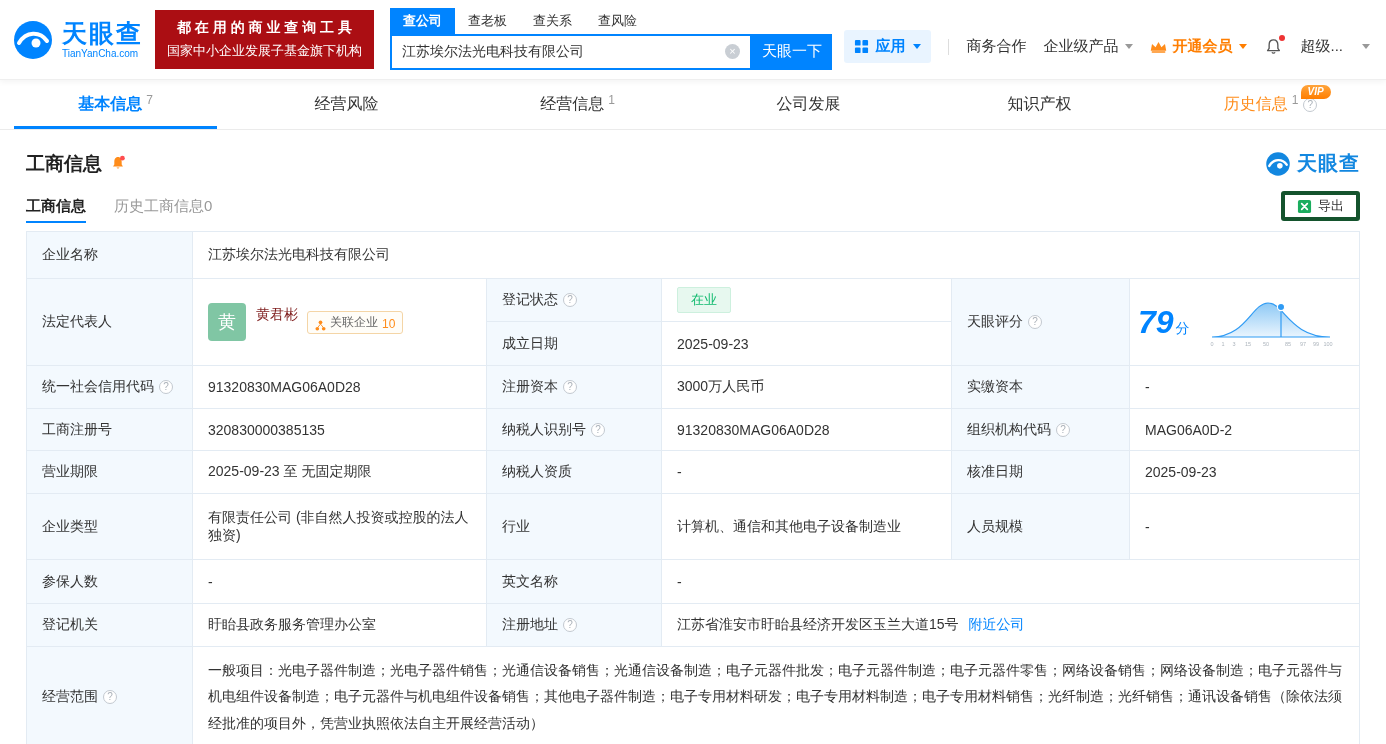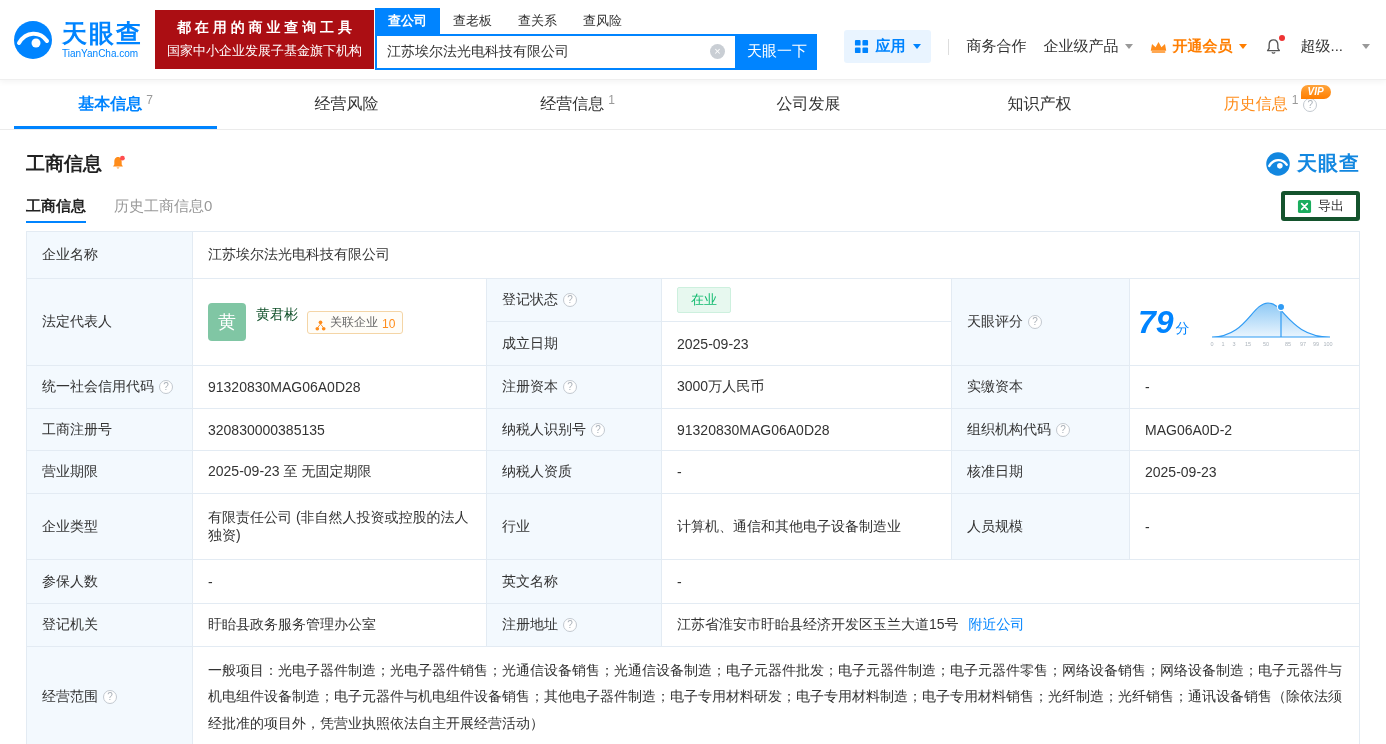--- a/index.html
+++ b/index.html
@@ -8,21 +8,21 @@
 
 
 .topbar{height:80px;display:flex;align-items:center;padding:0 12px;border-bottom:1px solid #efefef;box-shadow:0 2px 6px rgba(0,0,0,.05);position:relative;z-index:5;background:#fff}
 .logo{display:flex;align-items:center;gap:8px}
 .logo-texts{display:flex;flex-direction:column;line-height:1.05}
 .logo-cn{font-size:25px;font-weight:bold;color:#0084ff;letter-spacing:2px}
 .logo-en{font-size:10px;color:#0084ff;margin-top:3px}
 .promo{background:#ab0e13;color:#fff;text-align:center;padding:9px 12px;margin-left:12px}
 .promo-l1{font-size:14px;font-weight:bold;white-space:nowrap}
 .promo-l2{font-size:13px;margin-top:5px;white-space:nowrap}
-.search-block{margin-left:1px}
+.search-block{margin-left:16px}
 .search-tabs{display:flex;align-items:flex-end;height:24px}
 .search-tab{font-size:13px;color:#333;padding:4px 13px;cursor:pointer}
 .search-tab.active{background:#0084ff;color:#fff;font-weight:bold}
 .search-row{display:flex}
 .search-box{width:362px;height:36px;border:2px solid #0084ff;background:#fff;display:flex;align-items:center;padding:0 10px}
 .search-input{flex:1;border:none;outline:none;font-size:14px;color:#333;font-family:inherit;background:transparent}
 .clear-icon{width:15px;height:15px;border-radius:50%;background:#c9ced4;color:#fff;font-size:11px;line-height:14px;text-align:center;cursor:pointer;flex:0 0 auto}
 .search-btn{width:80px;height:36px;background:#0084ff;color:#fff;border:none;font-size:15px;cursor:pointer;font-family:inherit}
 .right-nav{margin-left:auto;display:flex;align-items:center;gap:17px;margin-top:14px;padding-right:4px;white-space:nowrap}
 .app-btn{display:flex;align-items:center;gap:6px;background:#e9f4ff;color:#0084ff;font-size:15px;font-weight:bold;padding:7px 10px;border-radius:3px;cursor:pointer}
@@ -61,21 +61,21 @@
 
 
 .info{border-collapse:collapse;margin:2px 26px 0;width:1333px;table-layout:fixed}
 .info td{border:1px solid #e3ebf3;font-size:14px;color:#333;padding:6px 15px;vertical-align:middle;word-break:break-all}
 .info td.lbl{background:#f3f9fe;word-break:keep-all}
 .lbl-inner{display:flex;align-items:center}
 .dash{color:#333}
 .status-badge{display:inline-block;background:#e7f8ef;color:#10ba6e;font-size:13px;padding:3px 13px;border-radius:2px;border:1px solid #cdf0de}
 .rep-cell{display:flex;align-items:center}
 .avatar{width:38px;height:38px;background:#80c6a4;color:#fff;border-radius:4px;display:flex;align-items:center;justify-content:center;font-size:18px;flex:0 0 auto}
-.rep-name{color:#14532d;margin:0 9px 15px 10px;cursor:pointer}
+.rep-name{color:#7f1d1d;margin:0 9px 15px 10px;cursor:pointer}
 .rel-badge{border:1px solid #f4d5a6;border-radius:3px;font-size:12px;padding:2px 7px;display:inline-flex;align-items:flex-end;gap:4px;color:#666;cursor:pointer;background:#fffdf8}
 .rel-count{color:#ff8c1a}
 .score-cell{display:flex;align-items:center;gap:16px}
 .score-num{color:#0084ff;font-size:32px;font-weight:bold;font-style:italic;line-height:1}
 .score-unit{font-size:14px;color:#0084ff;margin-left:2px}
 .addr-link{color:#0084ff;text-decoration:none;margin-left:10px;cursor:pointer;white-space:nowrap}
 .scope-text{line-height:1.9}
 </style>
 </head>
 <body>

